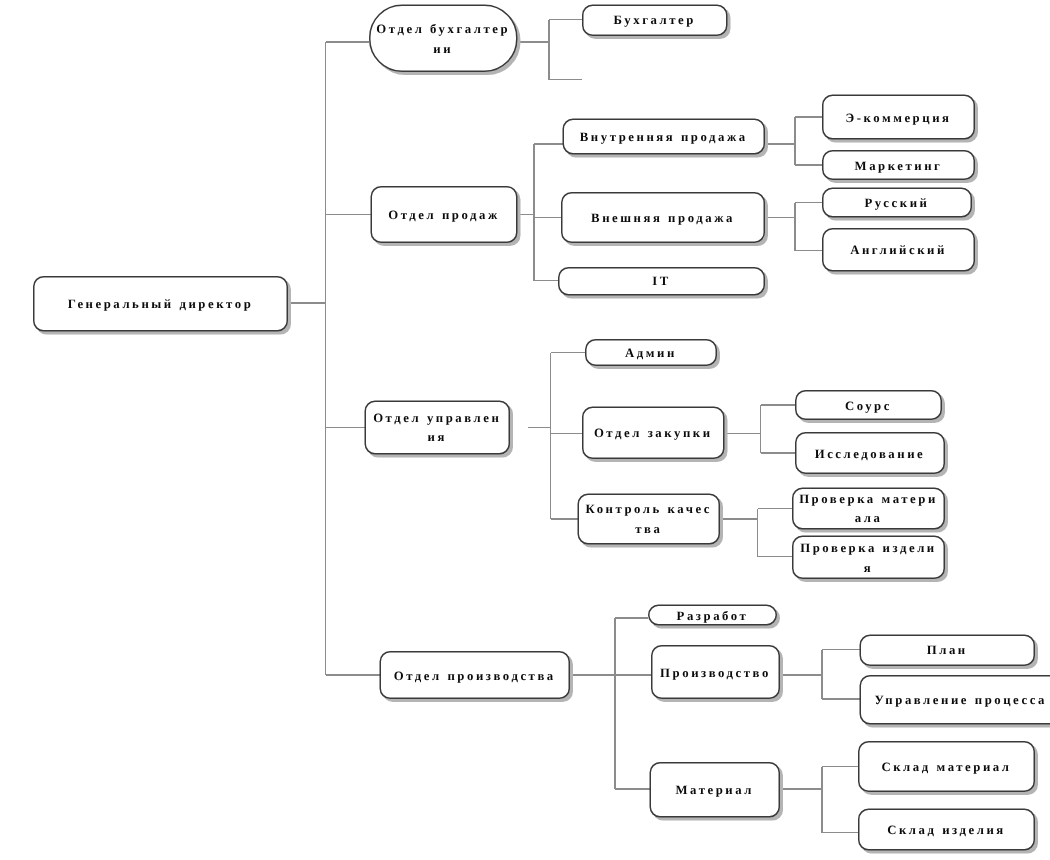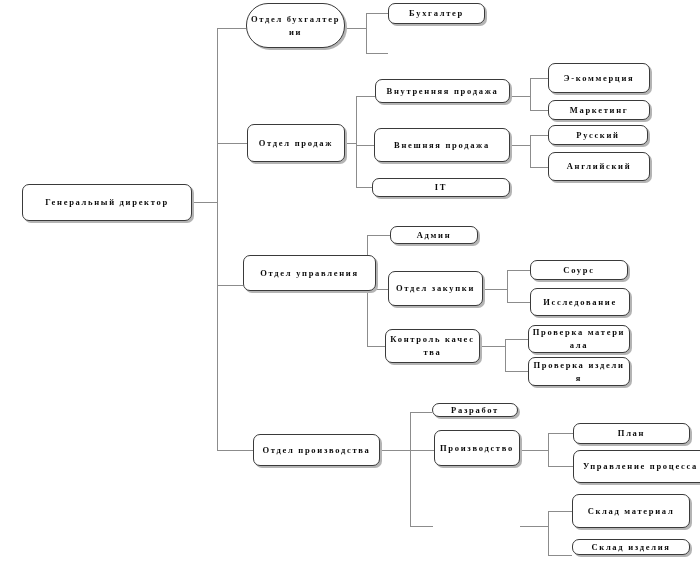--- a/index.html
+++ b/index.html
@@ -140,21 +140,21 @@
       </div>
       <div class="org-node" style="left: 548px; top: 100px; width: 102px; height: 20px;">
         <span class="node-label">Маркетинг</span>
       </div>
       <div class="org-node" style="left: 548px; top: 125px; width: 100px; height: 20px;">
         <span class="node-label">Русский</span>
       </div>
       <div class="org-node" style="left: 548px; top: 152px; width: 102px; height: 29px;">
         <span class="node-label">Английский</span>
       </div>
-      <div class="org-node" style="left: 243px; top: 255px; width: 133px; height: 36px;">
+      <div class="org-node" style="left: 243px; top: 267px; width: 97px; height: 36px;">
         <span class="node-label">Отдел управления</span>
       </div>
       <div class="org-node" style="left: 390px; top: 226px; width: 88px; height: 18px;">
         <span class="node-label">Админ</span>
       </div>
       <div class="org-node" style="left: 388px; top: 271px; width: 95px; height: 35px;">
         <span class="node-label">Отдел закупки</span>
       </div>
       <div class="org-node" style="left: 385px; top: 329px; width: 95px; height: 34px;">
         <span class="node-label">Контроль качества</span>
@@ -173,26 +173,29 @@
       </div>
       <div class="org-node" style="left: 253px; top: 434px; width: 127px; height: 32px;">
         <span class="node-label">Отдел производства</span>
       </div>
       <div class="org-node" style="left: 432px; top: 403px; width: 86px; height: 14px;">
         <span class="node-label">Разработ</span>
       </div>
       <div class="org-node" style="left: 434px; top: 430px; width: 86px; height: 36px;">
         <span class="node-label">Производство</span>
       </div>
+      <div class="org-node" style="left: 433px; top: 508px; width: 87px; height: 37px;">
+        <span class="node-label">Материал</span>
+      </div>
       <div class="org-node" style="left: 573px; top: 423px; width: 117px; height: 21px;">
         <span class="node-label">План</span>
       </div>
       <div class="org-node" style="left: 573px; top: 450px; width: 135px; height: 33px;">
         <span class="node-label">Управление процесса</span>
       </div>
       <div class="org-node" style="left: 572px; top: 494px; width: 118px; height: 34px;">
         <span class="node-label">Склад материал</span>
       </div>
-      <div class="org-node" style="left: 572px; top: 539px; width: 118px; height: 16px;">
+      <div class="org-node" style="left: 572px; top: 539px; width: 118px; height: 28px;">
         <span class="node-label">Склад изделия</span>
       </div>
     </div>
 </div>
 
 </body></html>

